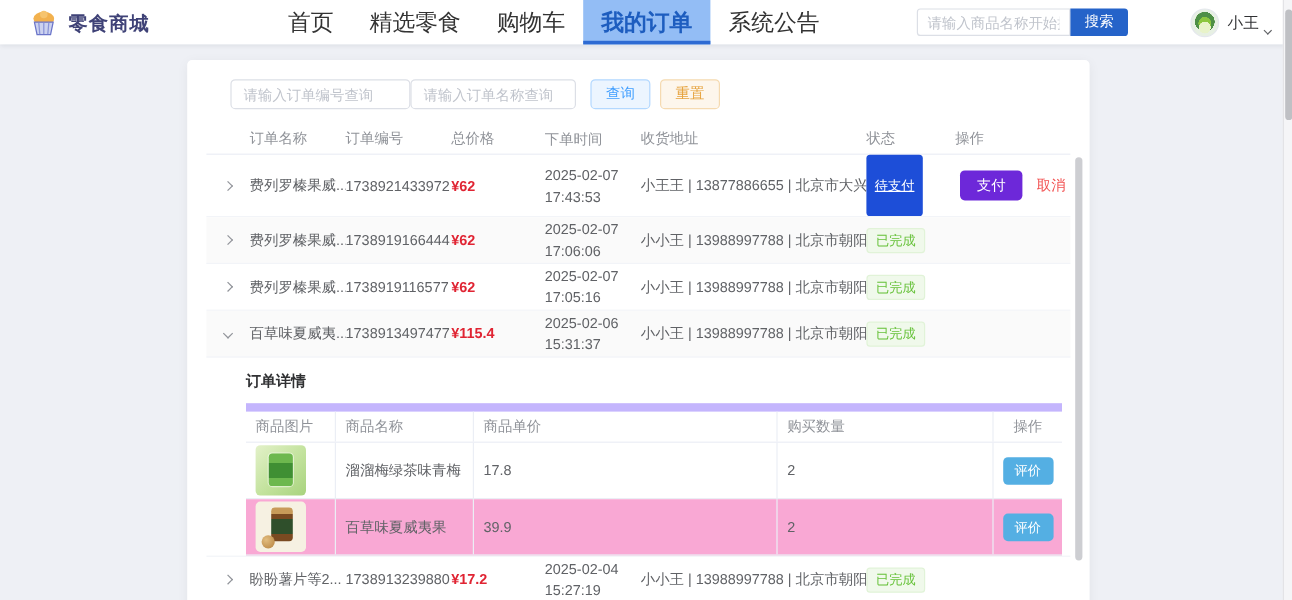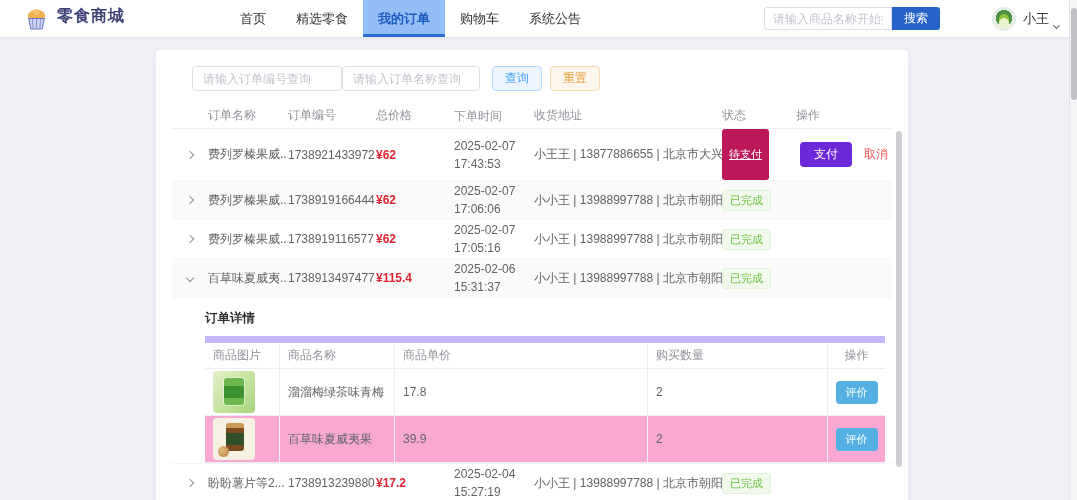--- a/index.html
+++ b/index.html
@@ -9,26 +9,26 @@
     background:#eef0f5; color:#303133; font-size:12px;
     position:relative;
   }
 
   
   .navbar {
     position:absolute; top:0; left:0; width:1077px; height:37px;
     background:#ffffff; box-shadow:0 1px 4px rgba(0,21,41,.08);
     display:flex; align-items:center; z-index:5;
   }
-  .brand { display:flex; align-items:flex-start; margin-left:24px; }
+  .brand { display:flex; align-items:flex-end; margin-left:24px; }
   .brand svg { display:block; }
   .brand-title { font-size:16px; font-weight:bold; color:#3f4277; margin-left:8px; letter-spacing:1px; }
   .nav-menu { display:flex; align-items:stretch; height:37px; margin-left:100px; }
   .nav-item {
-    display:flex; align-items:center; padding:0 15px; font-size:13px;
+    display:flex; align-items:center; padding:0 15px; font-size:19px;
     color:#333; cursor:pointer; height:37px;
   }
   .nav-item.active {
     background:#93bdf5; color:#1d5dbf; font-weight:bold;
     border-bottom:3px solid #2e6bd3; padding-top:3px;
   }
   .nav-right { position:absolute; right:18px; top:0; height:37px; display:flex; align-items:center; }
   .topsearch-input {
     width:128px; height:23px; border:1px solid #dcdfe6; border-radius:3px 0 0 3px;
     padding:0 8px; font-size:12px; color:#606266; outline:none;
@@ -104,21 +104,21 @@
   .c-name  { width:80px; white-space:nowrap; overflow:hidden; }
   .c-num   { width:88px; }
   .c-price { width:78px; font-weight:bold; color:#e02433; }
   .c-time  { width:80px; line-height:1.5; }
   .c-addr  { width:188px; padding-right:10px; white-space:nowrap; overflow:hidden; }
   .c-status{ width:74px; }
   .c-act   { flex:1; display:flex; align-items:center; }
   .expander { cursor:pointer; display:flex; }
 
   .badge-pending {
-    background:#be185d; color:#fff; font-size:11px; padding:18px 7px; border-radius:3px;
+    background:#1d4ed8; color:#fff; font-size:11px; padding:18px 7px; border-radius:3px;
     display:inline-block;
     text-decoration:underline;
   }
   .badge-done {
     background:#f0f9eb; color:#67c23a; border:1px solid #e1f3d8; font-size:11px;
     padding:2px 7px; border-radius:3px; display:inline-block;
   }
   .btn-pay {
     background:#6d28d9; color:#fff; border:none; border-radius:4px; height:25px;
     padding:0 14px; font-size:12px; cursor:pointer; margin-left:4px;
@@ -186,22 +186,22 @@
         <circle cx="12" cy="5.8" r="3" fill="#f6c46e"></circle>
         <path d="M4.5 12 L19.5 12 L17.4 22 L6.6 22 Z" fill="#ccd2ef" stroke="#6a74c9" stroke-width="1"></path>
         <path d="M8 12.5 L8.8 21.5 M12 12.5 L12 21.5 M16 12.5 L15.2 21.5" stroke="#8a94d8" stroke-width="1" fill="none"></path>
       </svg>
     </span>
     <span class="brand-title">零食商城</span>
   </div>
   <div class="nav-menu">
     <div class="nav-item">首页</div>
     <div class="nav-item">精选零食</div>
+    <div class="nav-item">购物车</div>
     <div class="nav-item active">我的订单</div>
-    <div class="nav-item">购物车</div>
     <div class="nav-item">系统公告</div>
   </div>
   <div class="nav-right">
     <input class="topsearch-input" placeholder="请输入商品名称开始搜索" style="">
     <button class="topsearch-btn">搜索</button>
     <div class="avatar"></div>
     <div class="username">
       <span>小王</span>
       <span class="chev down small"></span>
     </div>

